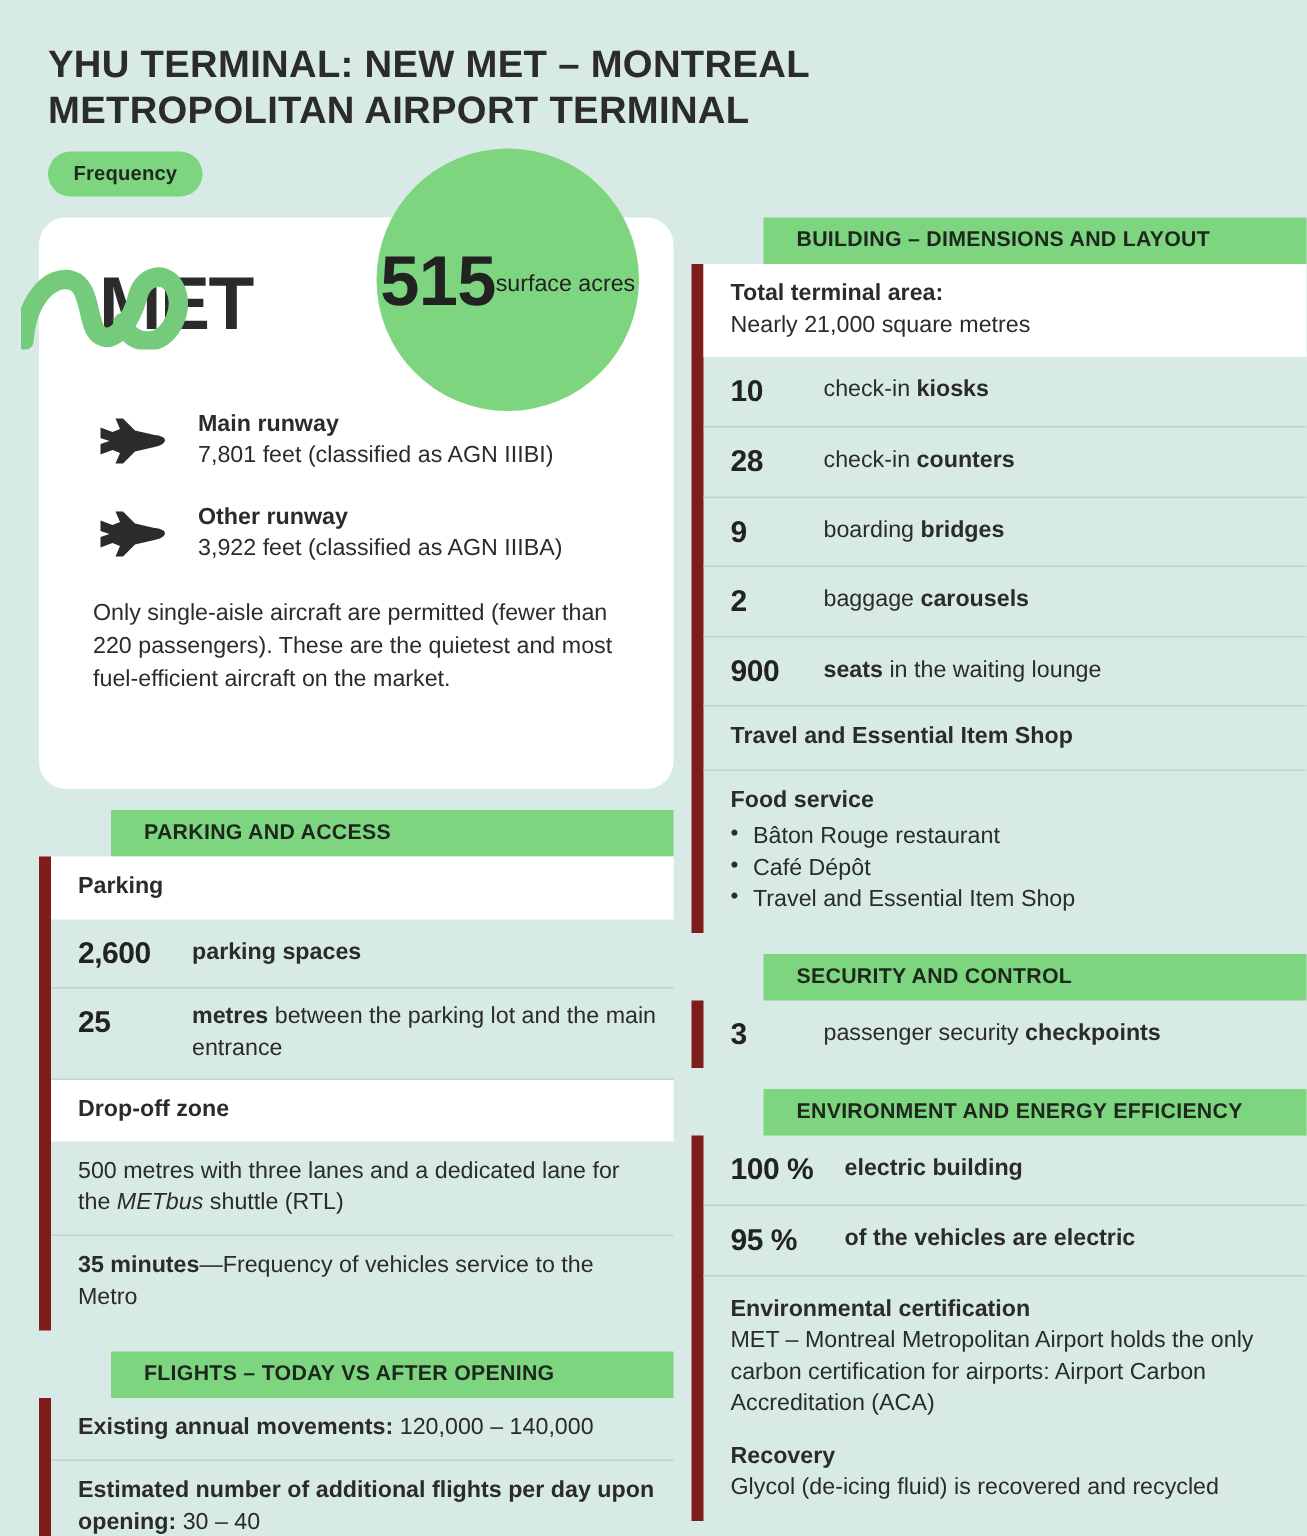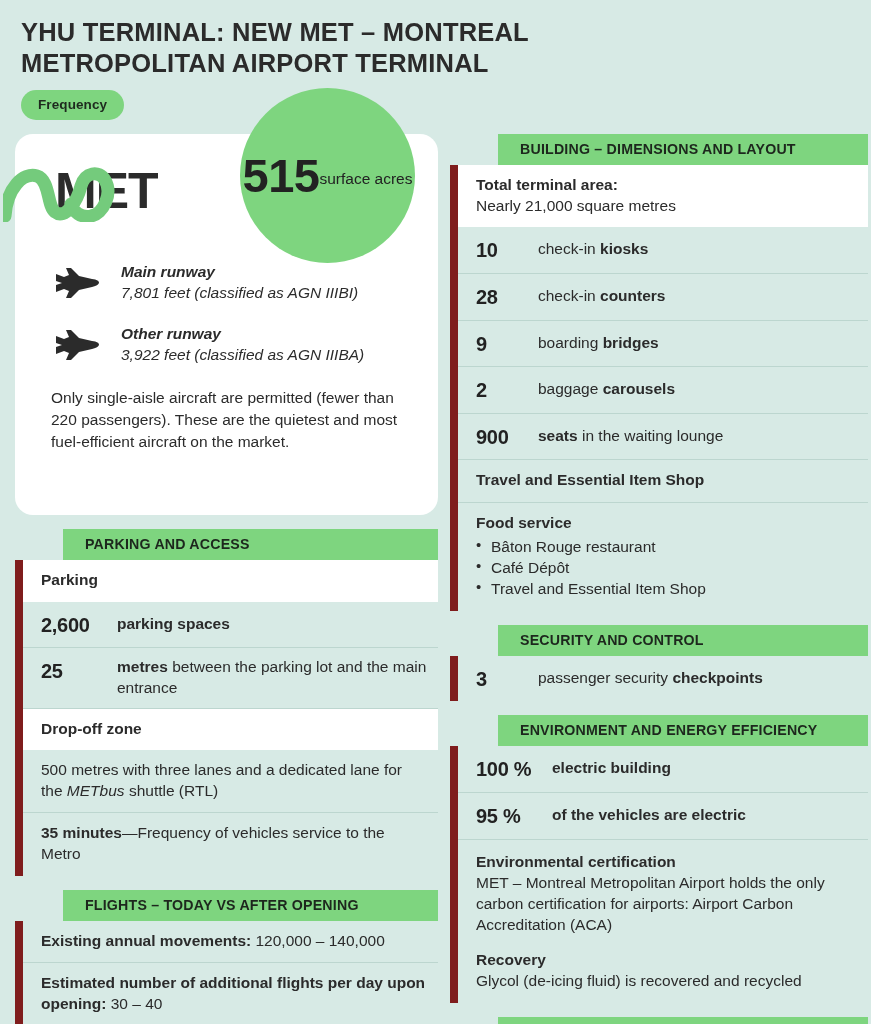--- a/index.html
+++ b/index.html
@@ -10,21 +10,21 @@
     background: #d7eae5;
     font-family: "Liberation Sans", sans-serif;
     color: #2b2b2b;
     overflow: hidden;
   }
 
   .page {
     position: relative;
     width: 871px;
     height: 716px;
-    padding: 1px;
+    padding: 12px;
   }
 
   
   .header { padding: 16px 20px 0 20px; }
 
   .page-title {
     font-size: 25.5px;
     font-weight: 700;
     letter-spacing: 0.2px;
     line-height: 1.22;
@@ -114,21 +114,20 @@
     margin-top: 7px;
   }
 
   .runways { margin-top: 38px; }
   .runway-row {
     display: flex;
     align-items: flex-start;
     gap: 18px;
     margin-bottom: 21px;
     padding-left: 14px;
-    font-style: italic;
   }
   .plane-icon {
     width: 52px;
     flex: 0 0 52px;
     display: flex;
     align-items: center;
     justify-content: center;
     padding-top: 4px;
   }
   .runway-txt { line-height: 1.33; }

